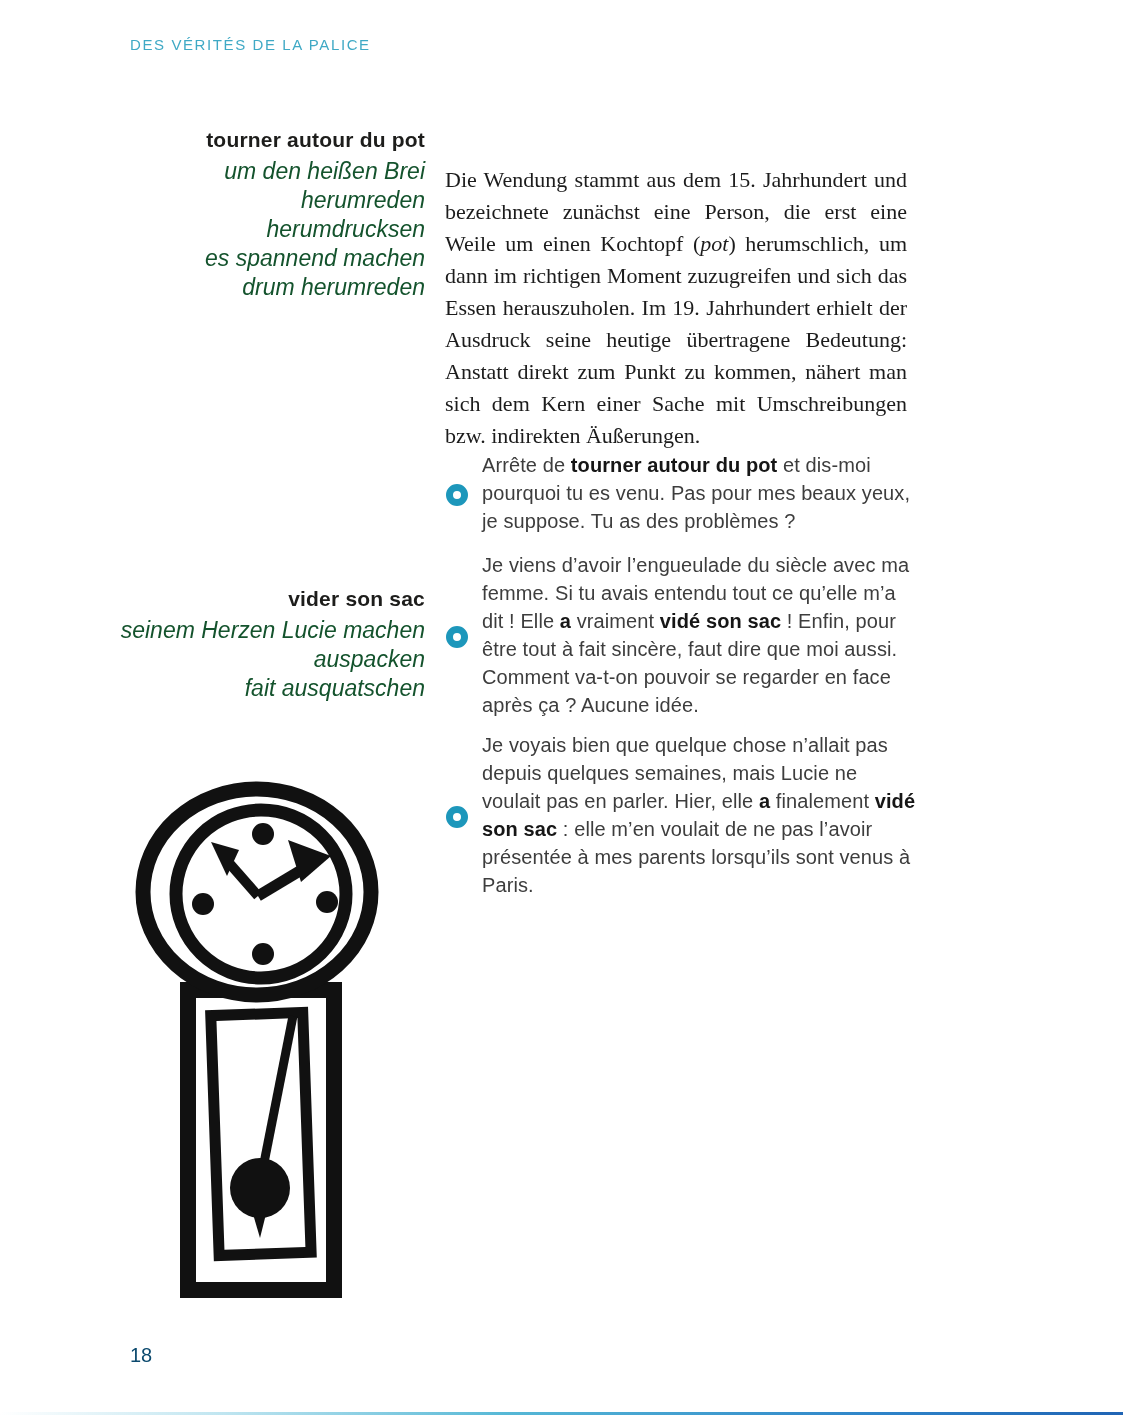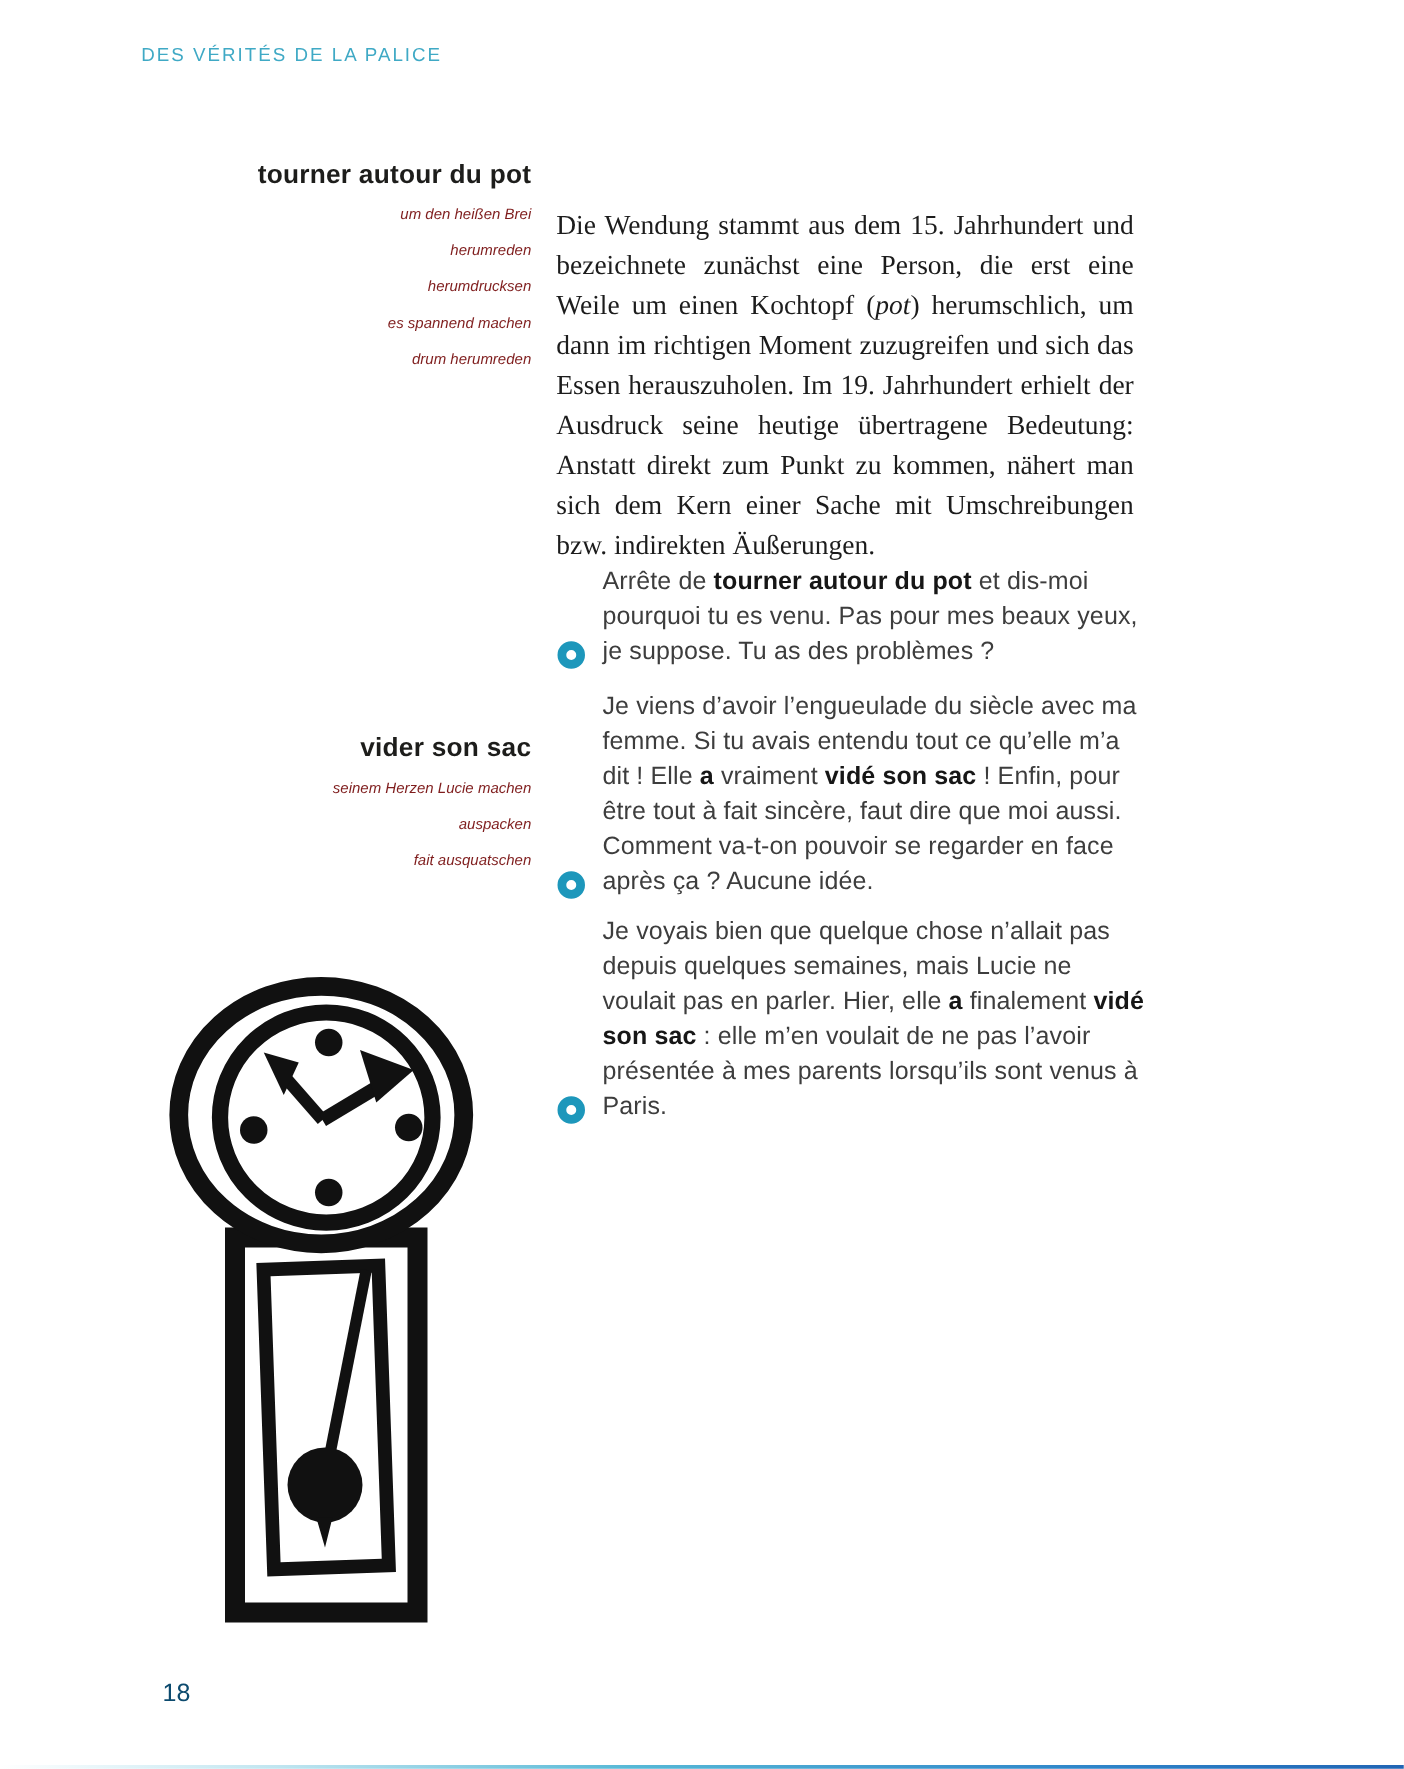--- a/index.html
+++ b/index.html
@@ -6,56 +6,56 @@
   body {
     width: 1123px; height: 1415px;
     background: #ffffff;
     position: relative;
     overflow: hidden;
     font-family: "Liberation Sans", sans-serif;
   }
   .page { position: absolute; inset: 0; }
 
   .chapter-header {
-    position: absolute; left: 113px; top: 36px;
+    position: absolute; left: 130px; top: 36px;
     font-size: 15px; letter-spacing: 1.6px;
     color: #3fa9c5; font-weight: 400;
   }
 
   
   .idiom-block {
     position: absolute; left: 110px; width: 315px;
     text-align: right;
   }
   .idiom-block.first { top: 126px; }
   .idiom-block.second { top: 549px; margin-top: 36px; }
   .idiom-title {
     font-size: 21px; font-weight: 700; color: #1d1d1b;
     line-height: 27px; margin-bottom: 4px;
     letter-spacing: 0.2px;
   }
   .idiom-tr {
-    font-size: 12px; font-style: italic; color: #7f1d1d;
+    font-size: 23px; font-style: italic; color: #14532d;
     line-height: 29px;
   }
 
   
   .explanation {
     position: absolute; left: 445px; top: 124px; width: 462px;
     font-family: "Liberation Serif", serif;
     font-size: 22px; line-height: 32px; color: #1c1c1c;
     text-align: justify;
     margin-top: 40px;
   }
   .explanation .it { font-style: italic; }
 
   
   .example {
     position: absolute; left: 446px; width: 472px;
-    display: flex; align-items: flex-end; gap: 14px;
+    display: flex; align-items: center; gap: 14px;
   }
   .example.e1 { top: 451px; }
   .example.e2 { top: 551px; }
   .example.e3 { top: 731px; }
   .bullet {
     flex: 0 0 auto;
     width: 8px; height: 8px;
     border: 7px solid #1d97bb;
     border-radius: 50%;
     background: #ffffff;

